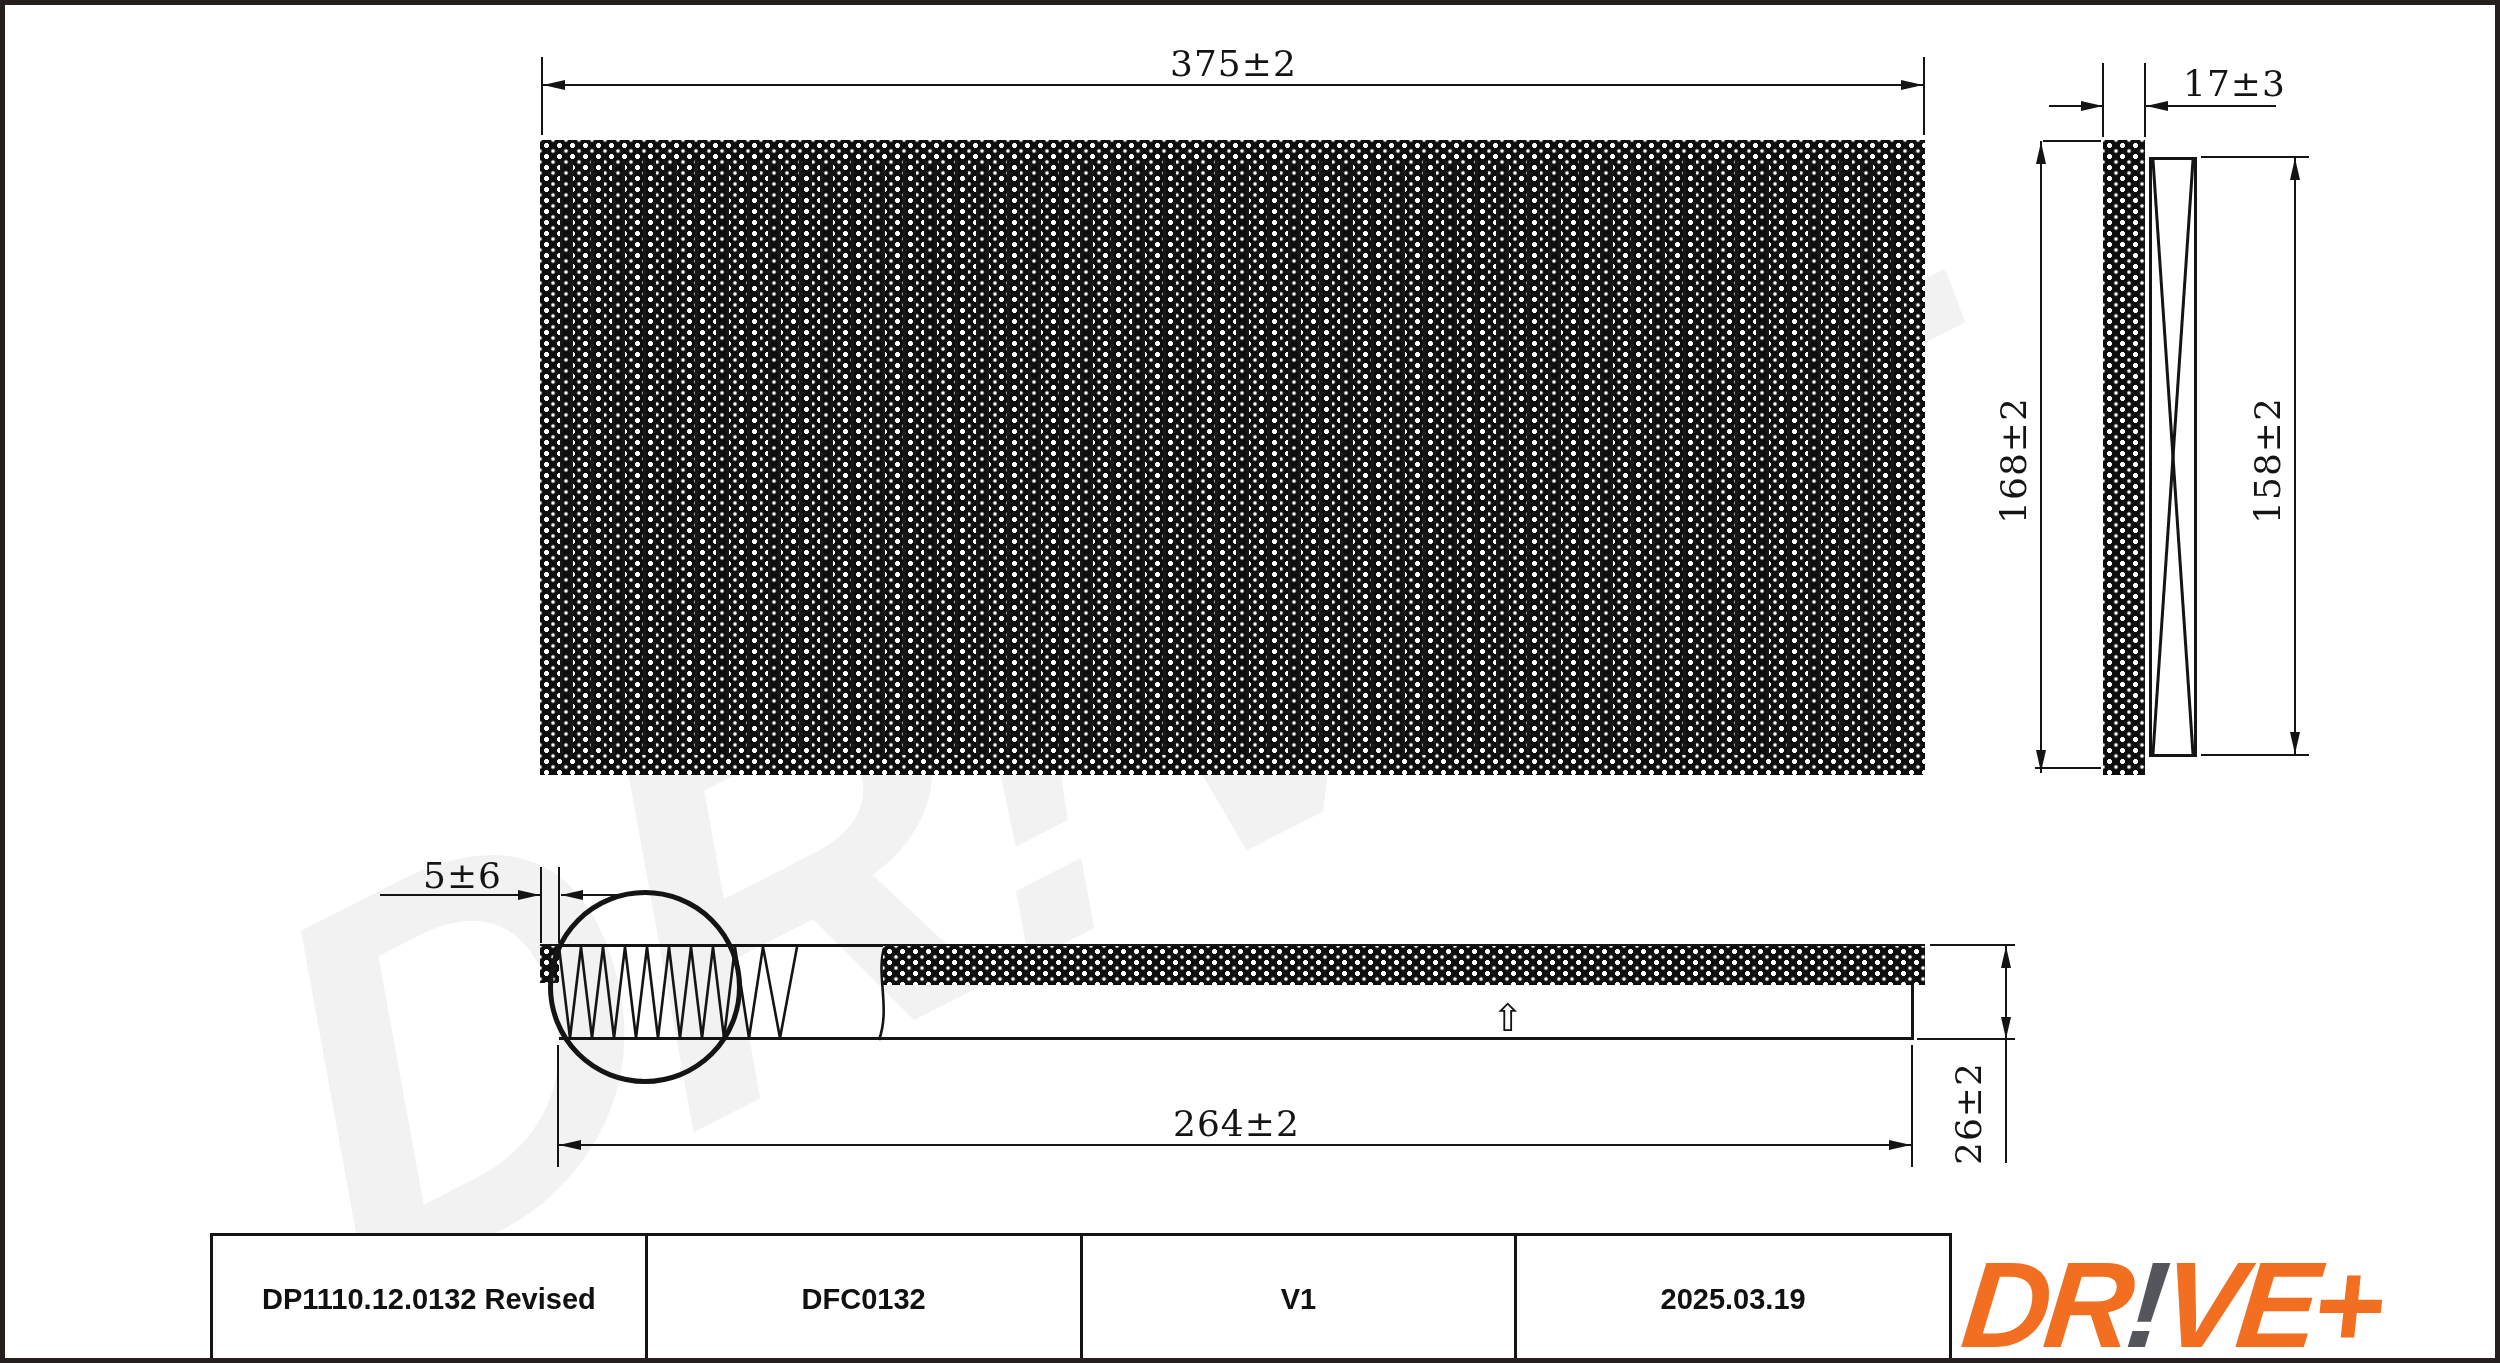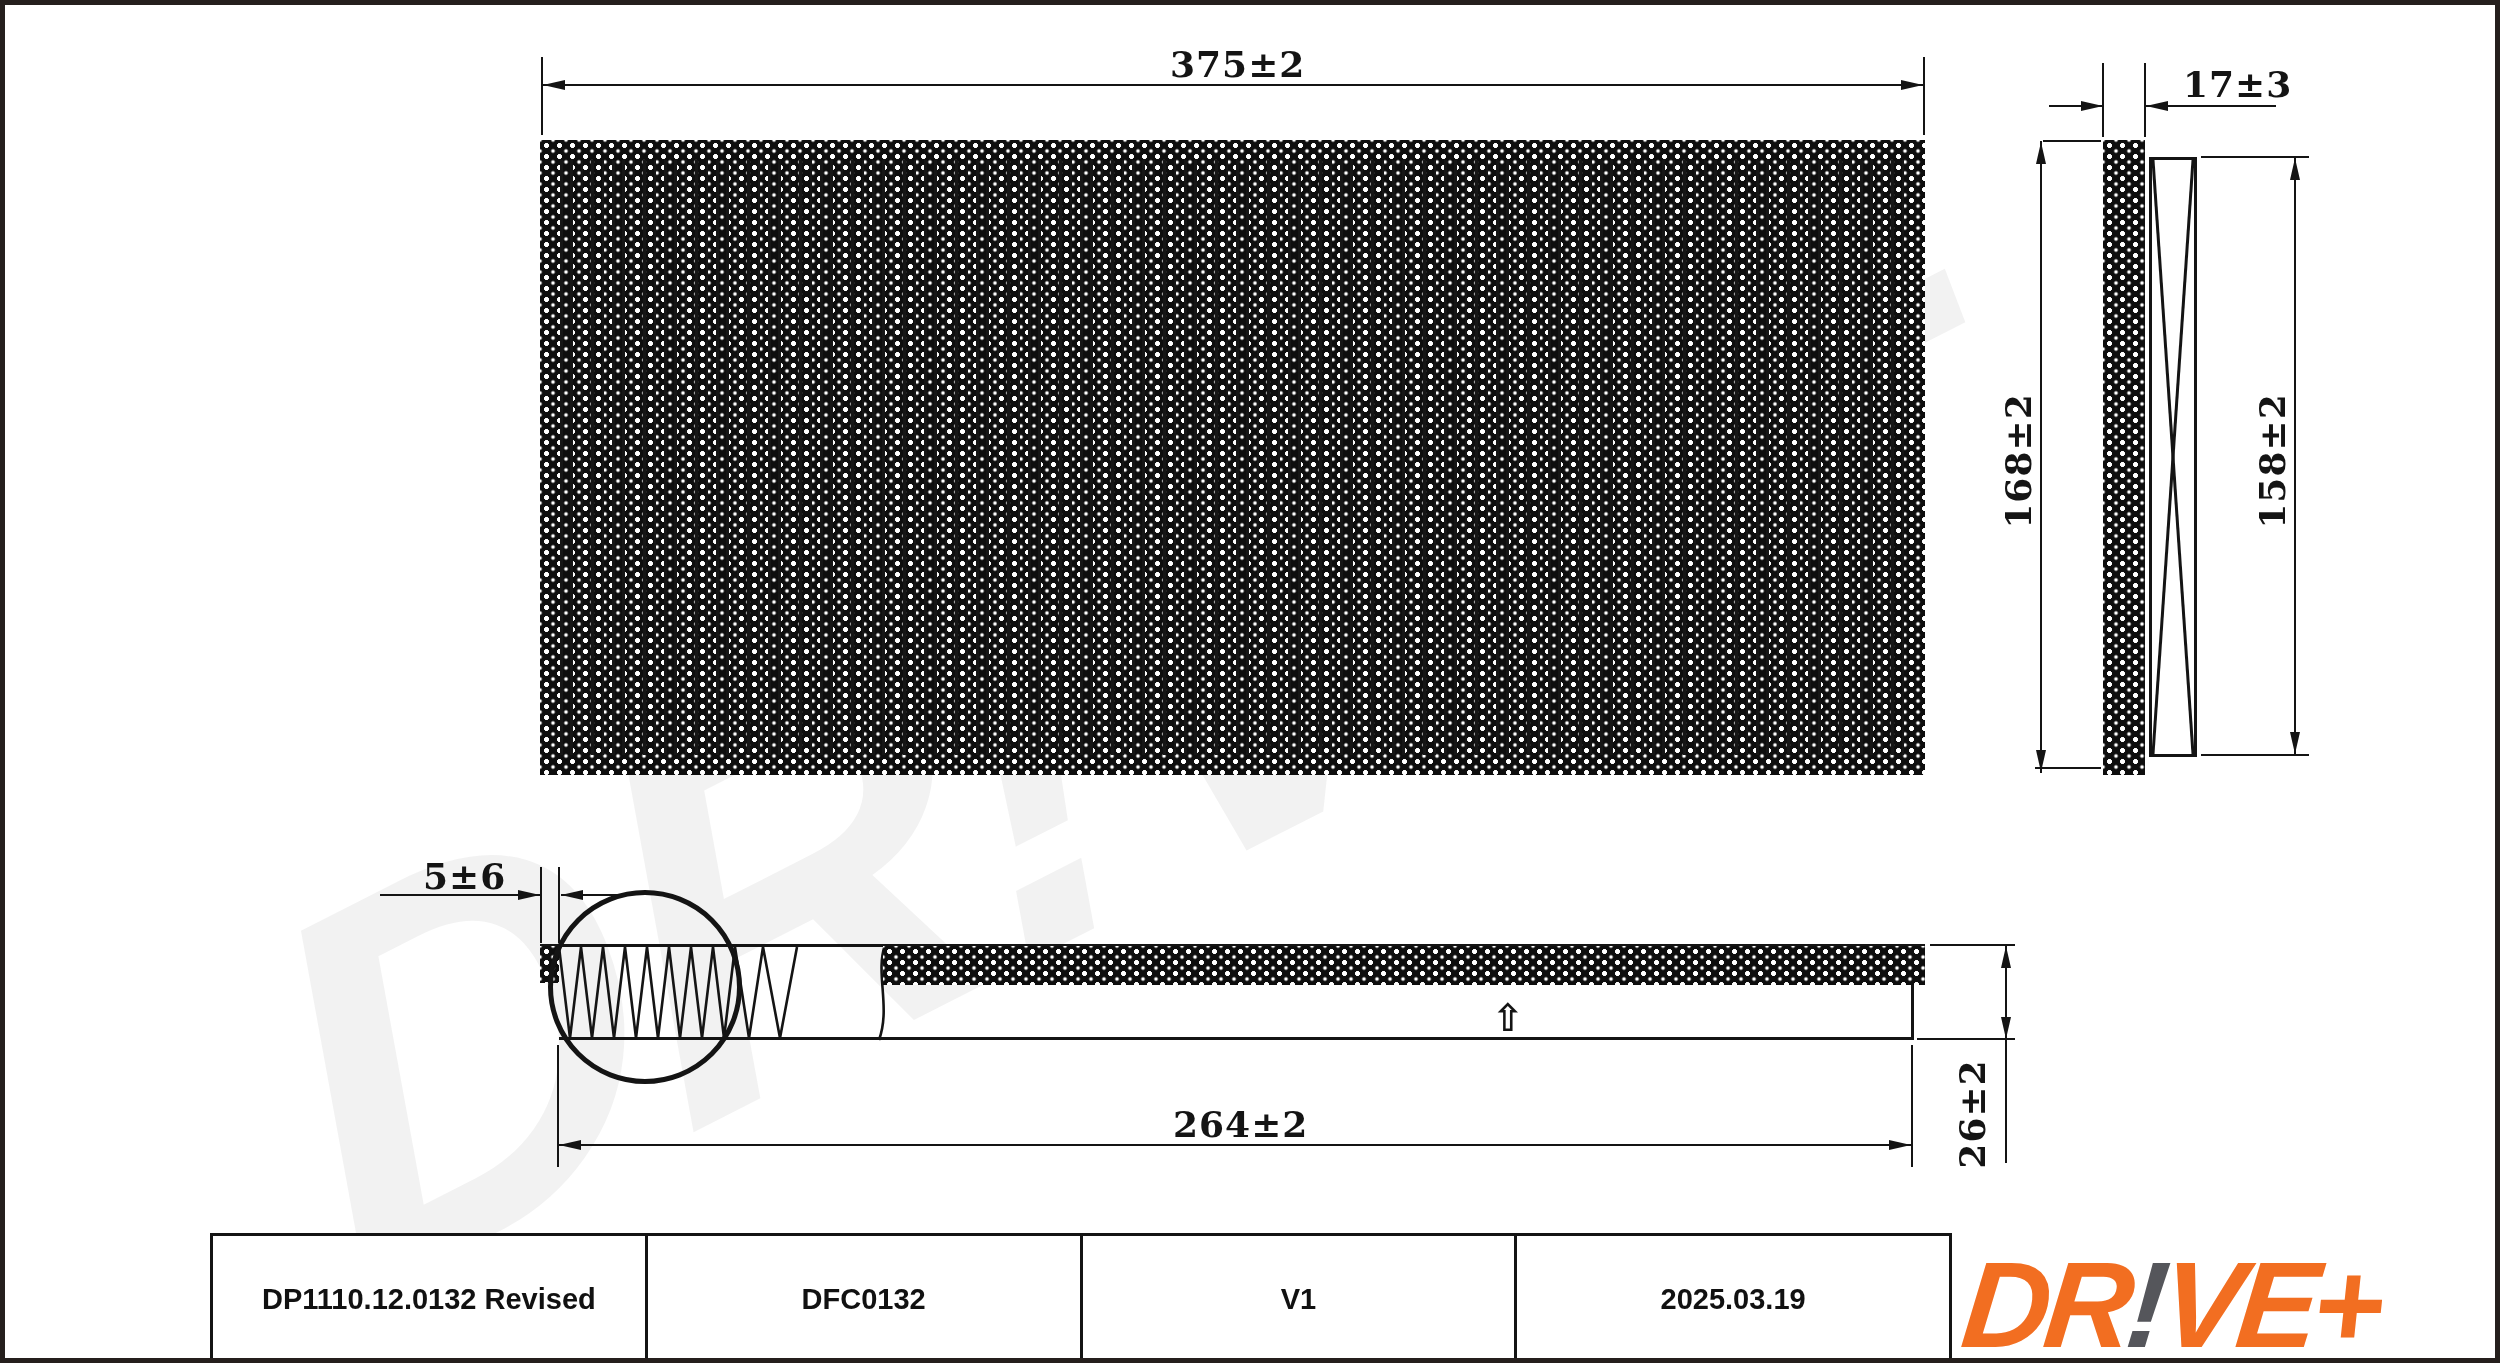--- a/index.html
+++ b/index.html
@@ -52,21 +52,21 @@
     font-weight:bold;font-style:italic;
     font-size:520px;
     letter-spacing:-10px;
     color:rgba(40,40,40,0.062);
     transform:rotate(-27deg) skewX(-6deg);
     transform-origin:center center;
     white-space:nowrap;
     z-index:0;
     user-select:none;
   }
-  .views{position:absolute;inset:0;z-index:1;font-weight:bold;}
+  .views{position:absolute;inset:0;z-index:1;}
   
   .front-rect{
     position:absolute;left:535px;top:135px;width:1385px;height:635px;
     box-sizing:border-box;padding:20px;
   }
   .front-rect-inner{width:100%;height:100%;box-sizing:border-box;}
   
   .side-strip{position:absolute;left:2098px;top:135px;width:42px;height:635px;}
   .side-media{
     position:absolute;left:2144px;top:152px;width:48px;height:600px;

